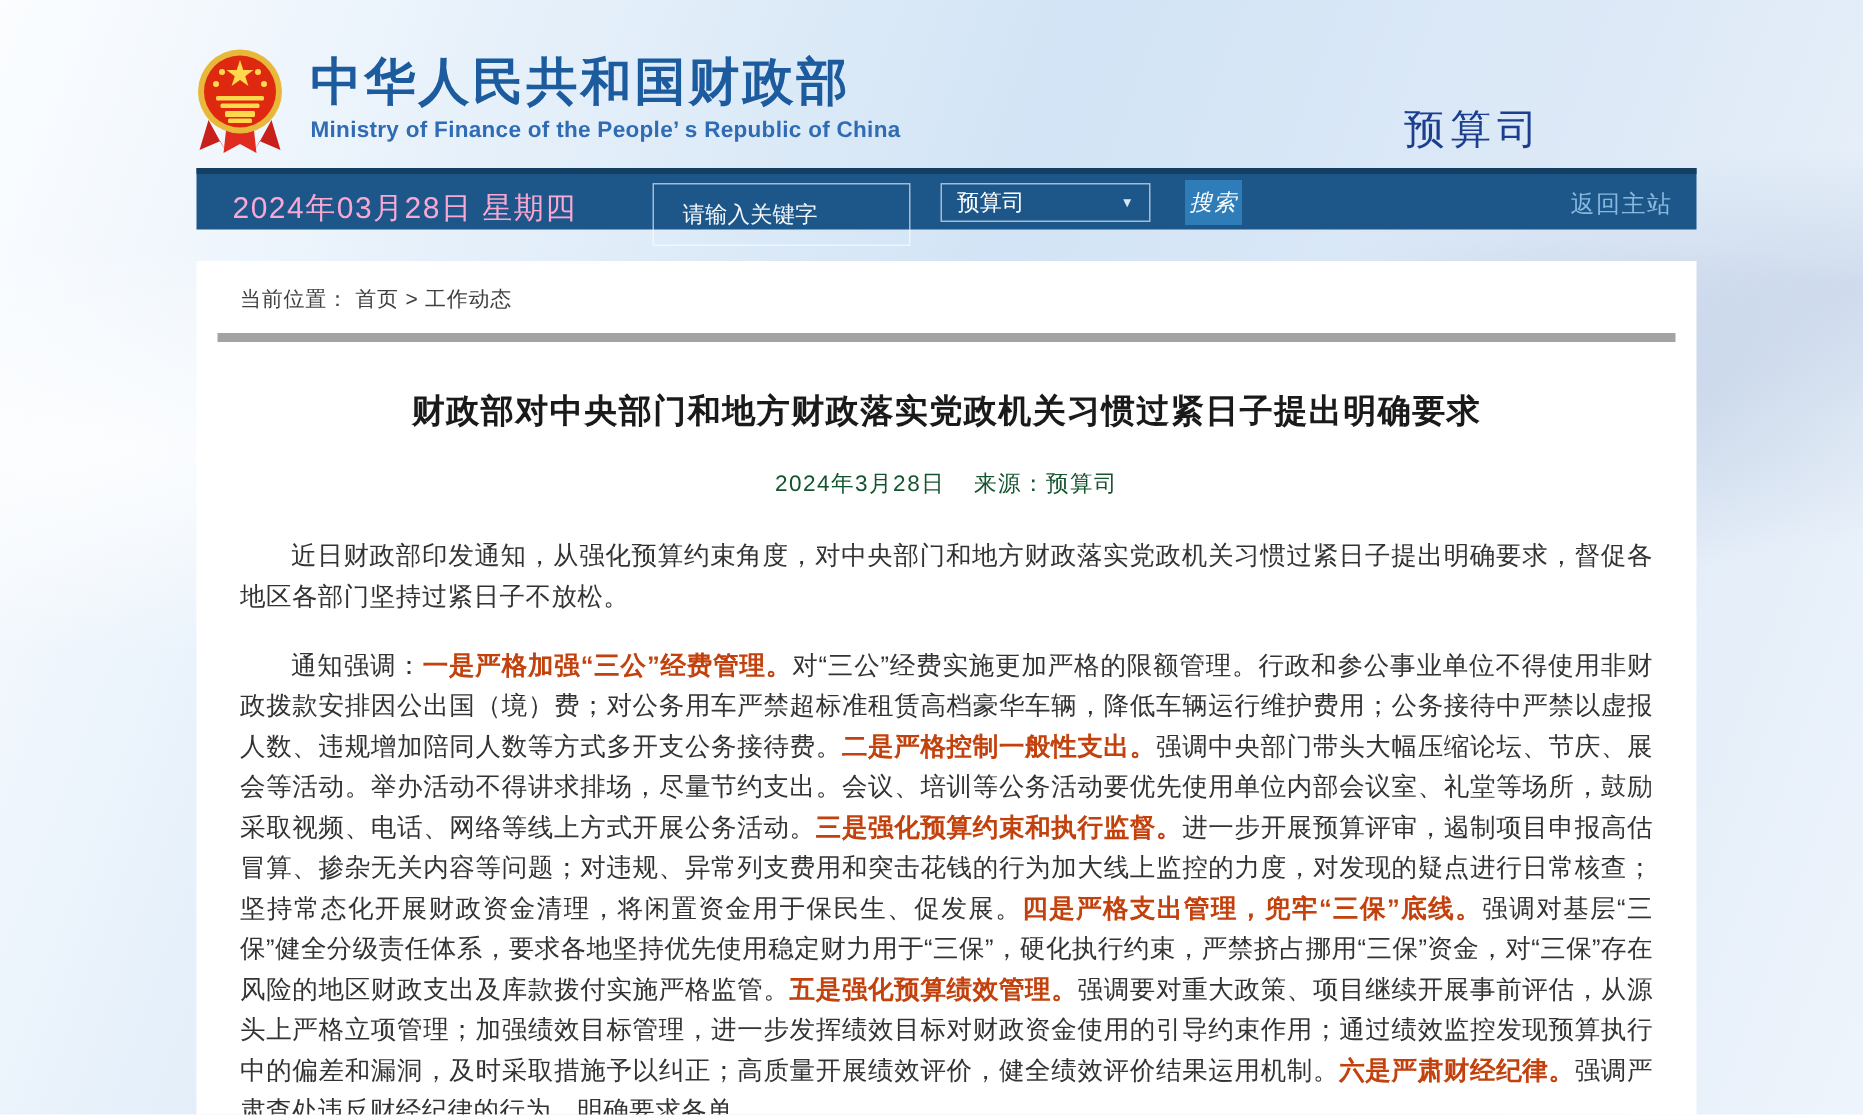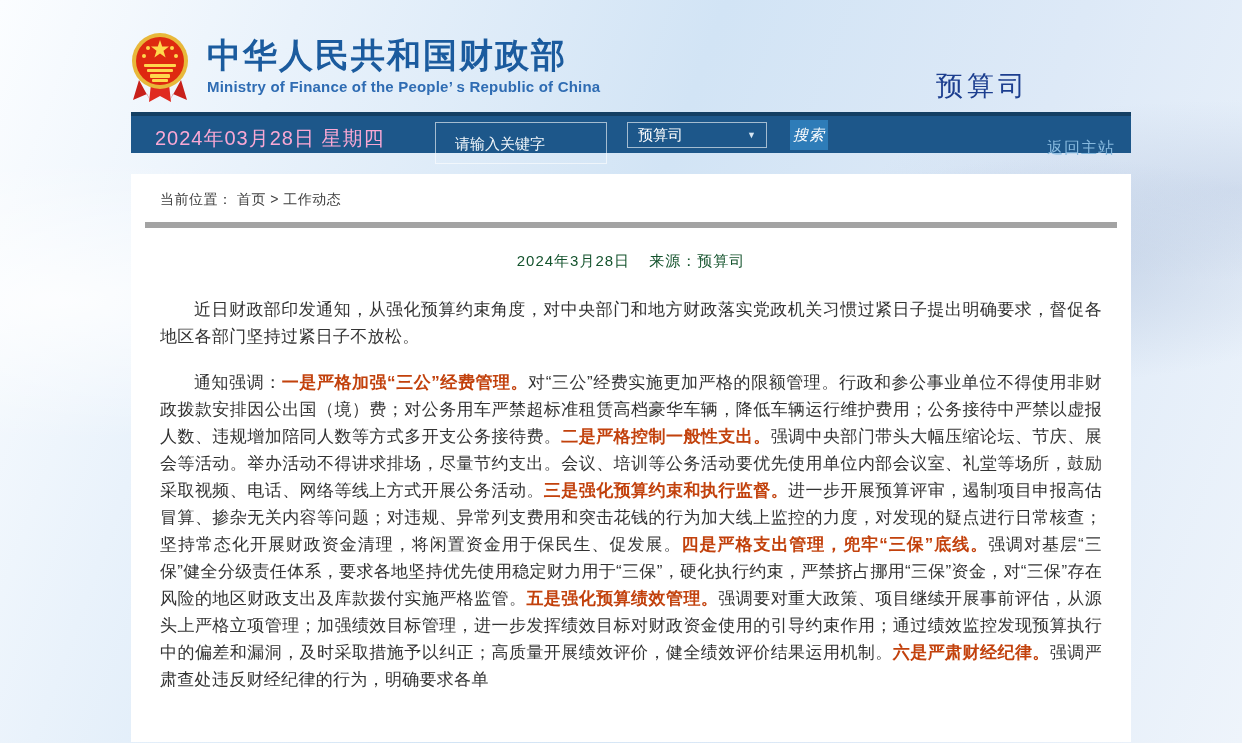--- a/index.html
+++ b/index.html
@@ -52,21 +52,21 @@
     display:flex; align-items:center; padding:0 10px; cursor:pointer;
   }
   .scope-caret { margin-left:auto; font-size:9px; color:#d7e6f2; }
   .search-btn {
     position:absolute; left:659px; top:4px; width:38px; height:30px;
     background:#2e7cb8; border:none; color:#ffffff; font-size:15px;
     cursor:pointer; font-family:inherit; letter-spacing:1px;font-style:italic;
   }
   .home-link {
     position:absolute; right:16px; top:10px; color:#87b9de; font-size:16px;
-    text-decoration:none; letter-spacing:1px; cursor:pointer;margin-top:12px;
+    text-decoration:none; letter-spacing:1px; cursor:pointer;
   }
 
   
   .content-card {
     margin-top:21px; background:#ffffff; min-height:548px; padding-bottom:30px;
   }
   .breadcrumb-wrap { margin:0 14px; border-bottom:6px solid #a3a3a3; padding:17px 0 13px; }
   .breadcrumb { padding-left:15px; font-size:14px; color:#404040; letter-spacing:0.5px; }
   .breadcrumb a { color:#404040; text-decoration:none; cursor:pointer; }
   .article-title {
@@ -130,20 +130,21 @@
     <main class="content-card">
       <div class="breadcrumb-wrap">
         <div class="breadcrumb">
           <span>当前位置：</span>
           <a>首页</a>
           <span>&gt;</span>
           <a>工作动态</a>
         </div>
       </div>
 
+      <h1 class="article-title">财政部对中央部门和地方财政落实党政机关习惯过紧日子提出明确要求</h1>
 
       <div class="article-meta">
         <span class="meta-date">2024年3月28日</span>
         <span>来源：预算司</span>
       </div>
 
       <div class="article-body">
           <p><span>近日财政部印发通知，从强化预算约束角度，对中央部门和地方财政落实党政机关习惯过紧日子提出明确要求，督促各地区各部门坚持过紧日子不放松。</span></p>
           <p><span>通知强调：</span><span class="seg-bold">一是严格加强“三公”经费管理。</span><span>对“三公”经费实施更加严格的限额管理。行政和参公事业单位不得使用非财政拨款安排因公出国（境）费；对公务用车严禁超标准租赁高档豪华车辆，降低车辆运行维护费用；公务接待中严禁以虚报人数、违规增加陪同人数等方式多开支公务接待费。</span><span class="seg-bold">二是严格控制一般性支出。</span><span>强调中央部门带头大幅压缩论坛、节庆、展会等活动。举办活动不得讲求排场，尽量节约支出。会议、培训等公务活动要优先使用单位内部会议室、礼堂等场所，鼓励采取视频、电话、网络等线上方式开展公务活动。</span><span class="seg-bold">三是强化预算约束和执行监督。</span><span>进一步开展预算评审，遏制项目申报高估冒算、掺杂无关内容等问题；对违规、异常列支费用和突击花钱的行为加大线上监控的力度，对发现的疑点进行日常核查；坚持常态化开展财政资金清理，将闲置资金用于保民生、促发展。</span><span class="seg-bold">四是严格支出管理，兜牢“三保”底线。</span><span>强调对基层“三保”健全分级责任体系，要求各地坚持优先使用稳定财力用于“三保”，硬化执行约束，严禁挤占挪用“三保”资金，对“三保”存在风险的地区财政支出及库款拨付实施严格监管。</span><span class="seg-bold">五是强化预算绩效管理。</span><span>强调要对重大政策、项目继续开展事前评估，从源头上严格立项管理；加强绩效目标管理，进一步发挥绩效目标对财政资金使用的引导约束作用；通过绩效监控发现预算执行中的偏差和漏洞，及时采取措施予以纠正；高质量开展绩效评价，健全绩效评价结果运用机制。</span><span class="seg-bold">六是严肃财经纪律。</span><span>强调严肃查处违反财经纪律的行为，明确要求各单</span></p>
         </div>

